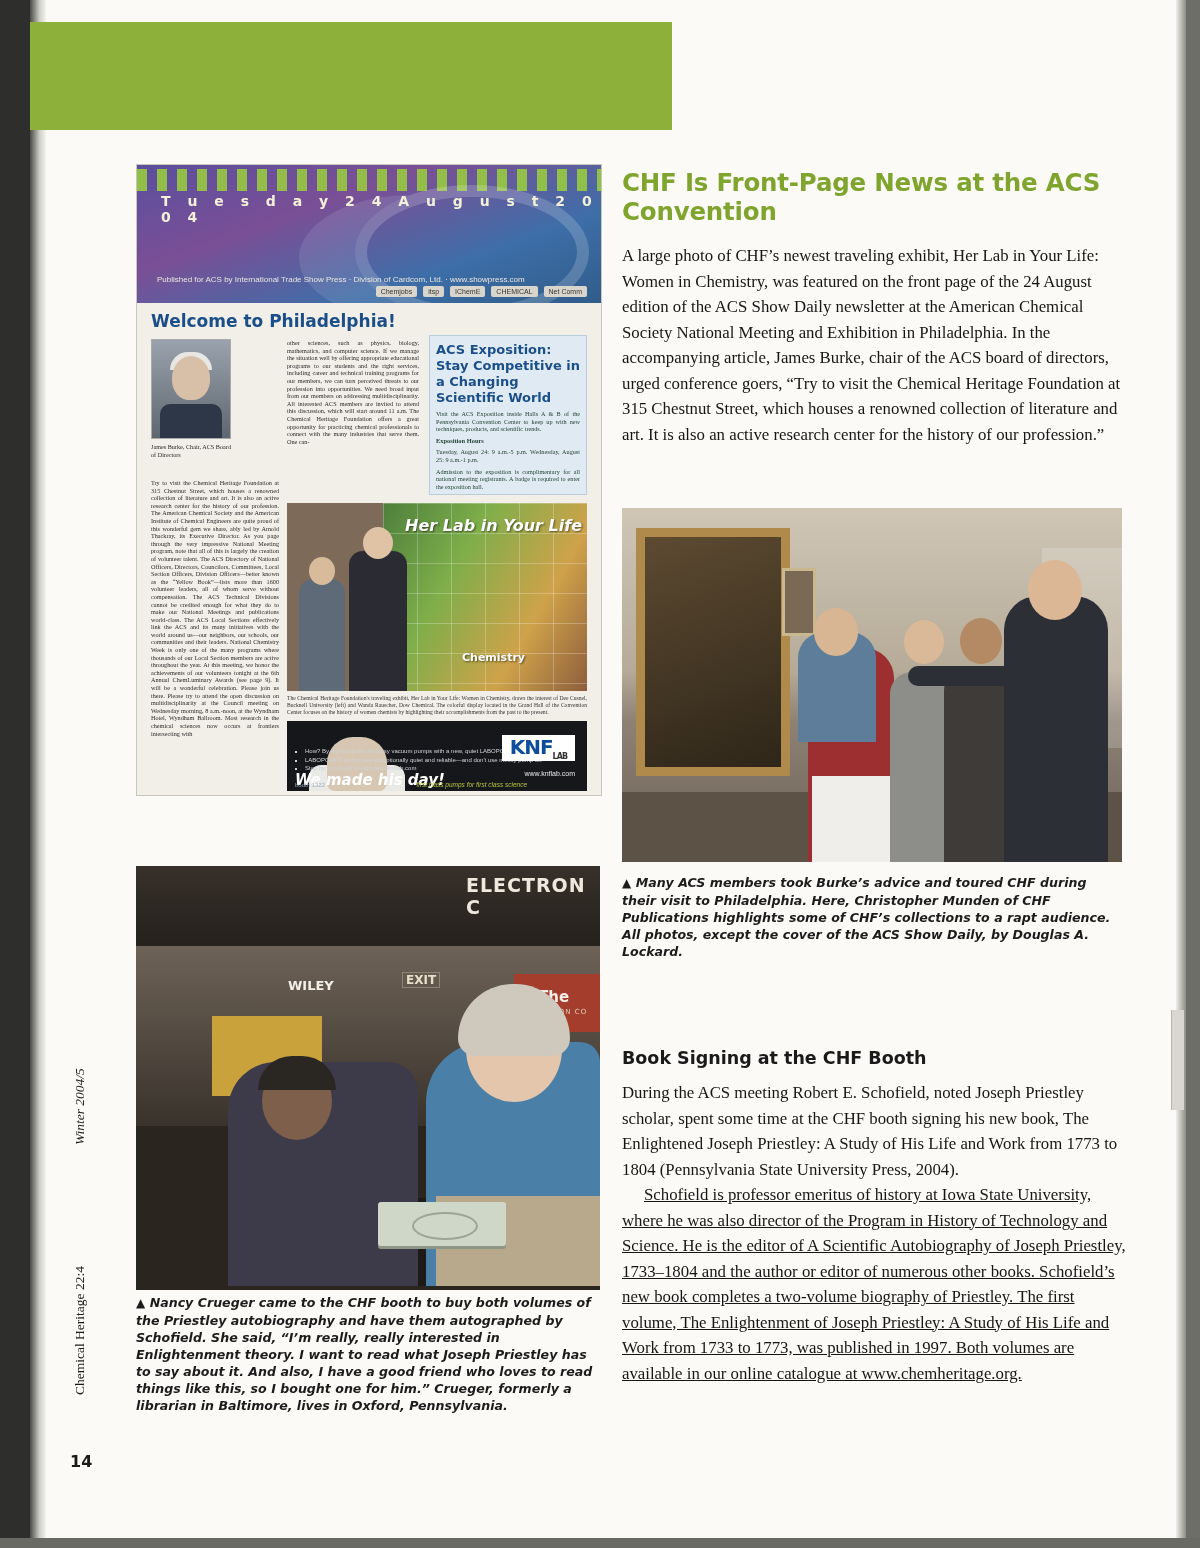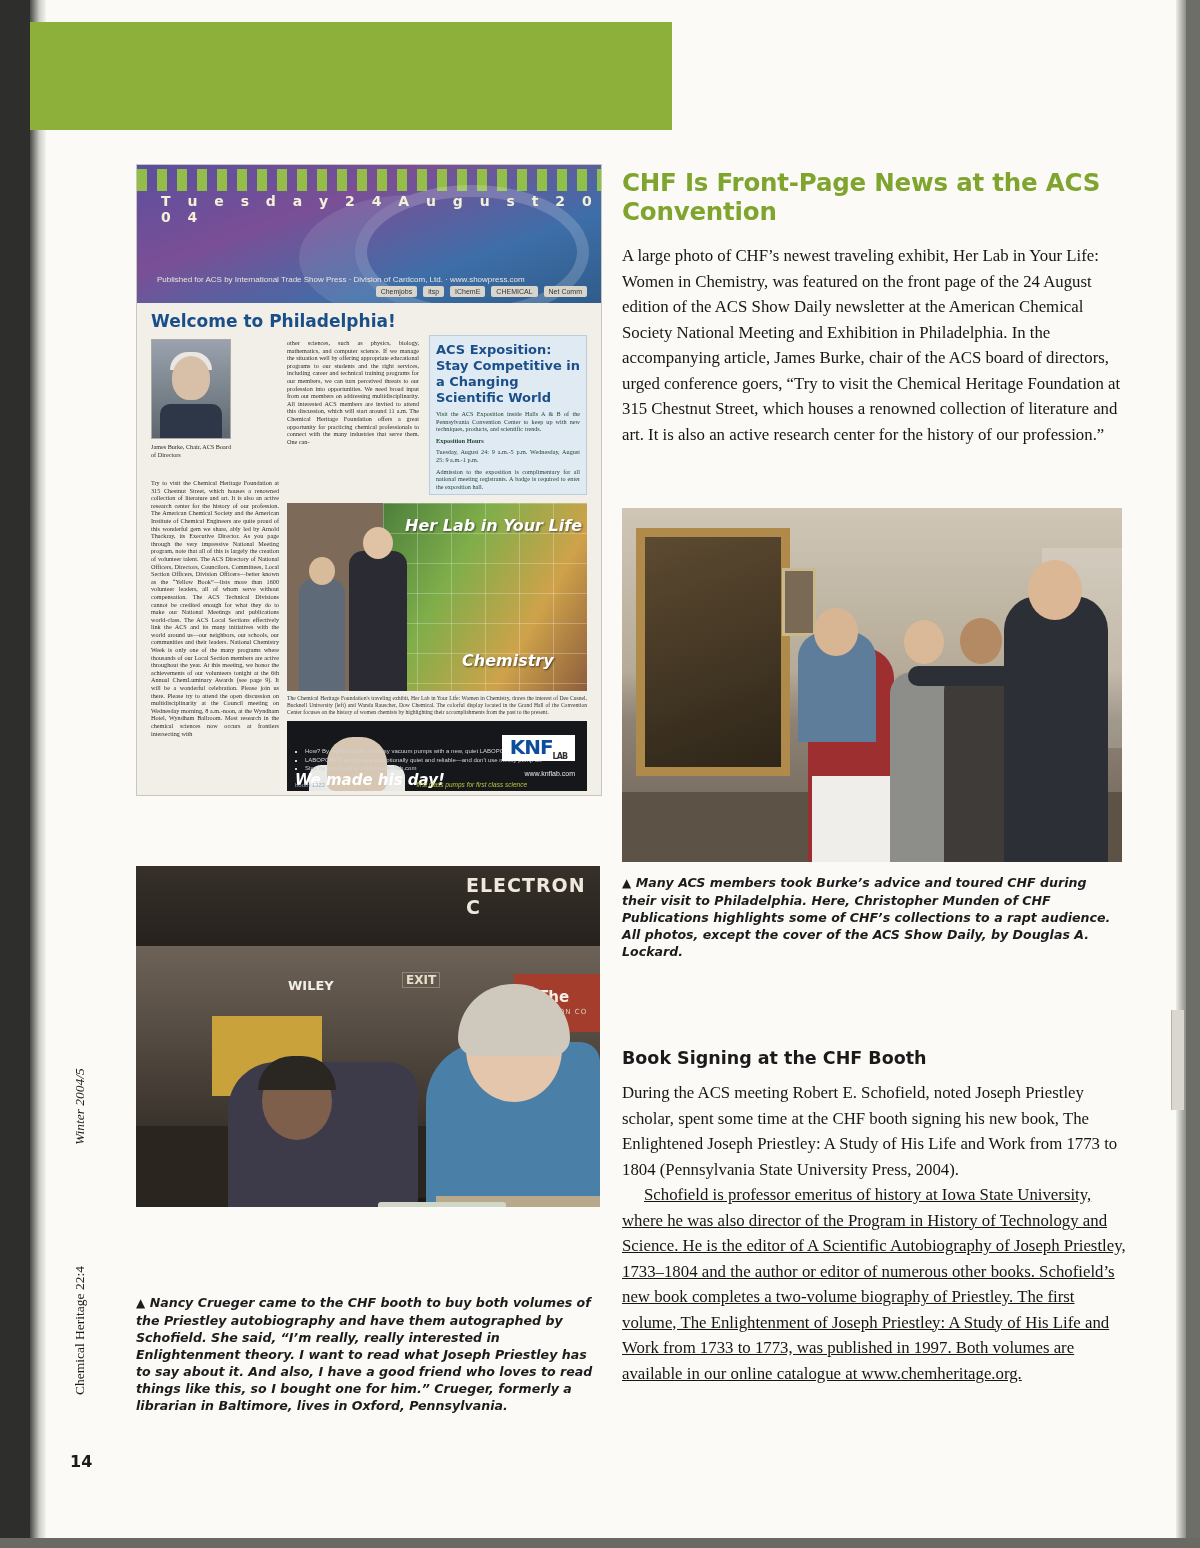--- a/index.html
+++ b/index.html
@@ -259,24 +259,23 @@
     font-size: 16px;
     color: #fff;
     line-height: 17px;
     text-shadow: 1px 1px 2px rgba(0,0,0,.5);
   }
   .exhibit-sub {
     position: absolute;
     left: 175px; top: 148px;
     font-family: "DejaVu Sans", sans-serif;
     font-weight: bold;
-    font-size: 16px;
+    font-size: 11px;
     color: #fff;
     text-shadow: 1px 1px 2px rgba(0,0,0,.55);
-    font-style: italic;
   }
   .person {
     position: absolute;
     bottom: 0;
     border-radius: 14px 14px 0 0;
   }
   .clip-photo-cap {
     position: absolute;
     left: 150px; top: 392px;
     width: 300px;
@@ -361,21 +360,21 @@
     left: 22px; bottom: 0;
     width: 96px; height: 26px;
     background: #e9e9e6;
     border-radius: 12px 12px 0 0;
   }
 
   
   .photo-booksign {
     position: absolute;
     left: 136px; top: 866px;
-    width: 464px; height: 341px;
+    width: 464px; height: 424px;
     background: #2b2520;
     overflow: hidden;
   }
   .bs-ceiling {
     position: absolute; left: 0; top: 0; width: 464px; height: 120px;
     background: linear-gradient(180deg, #37302a, #1d1a17);
   }
   .bs-booths {
     position: absolute; left: 0; top: 80px; width: 464px; height: 180px;
     background: linear-gradient(180deg, #6d6257, #3a332c);

